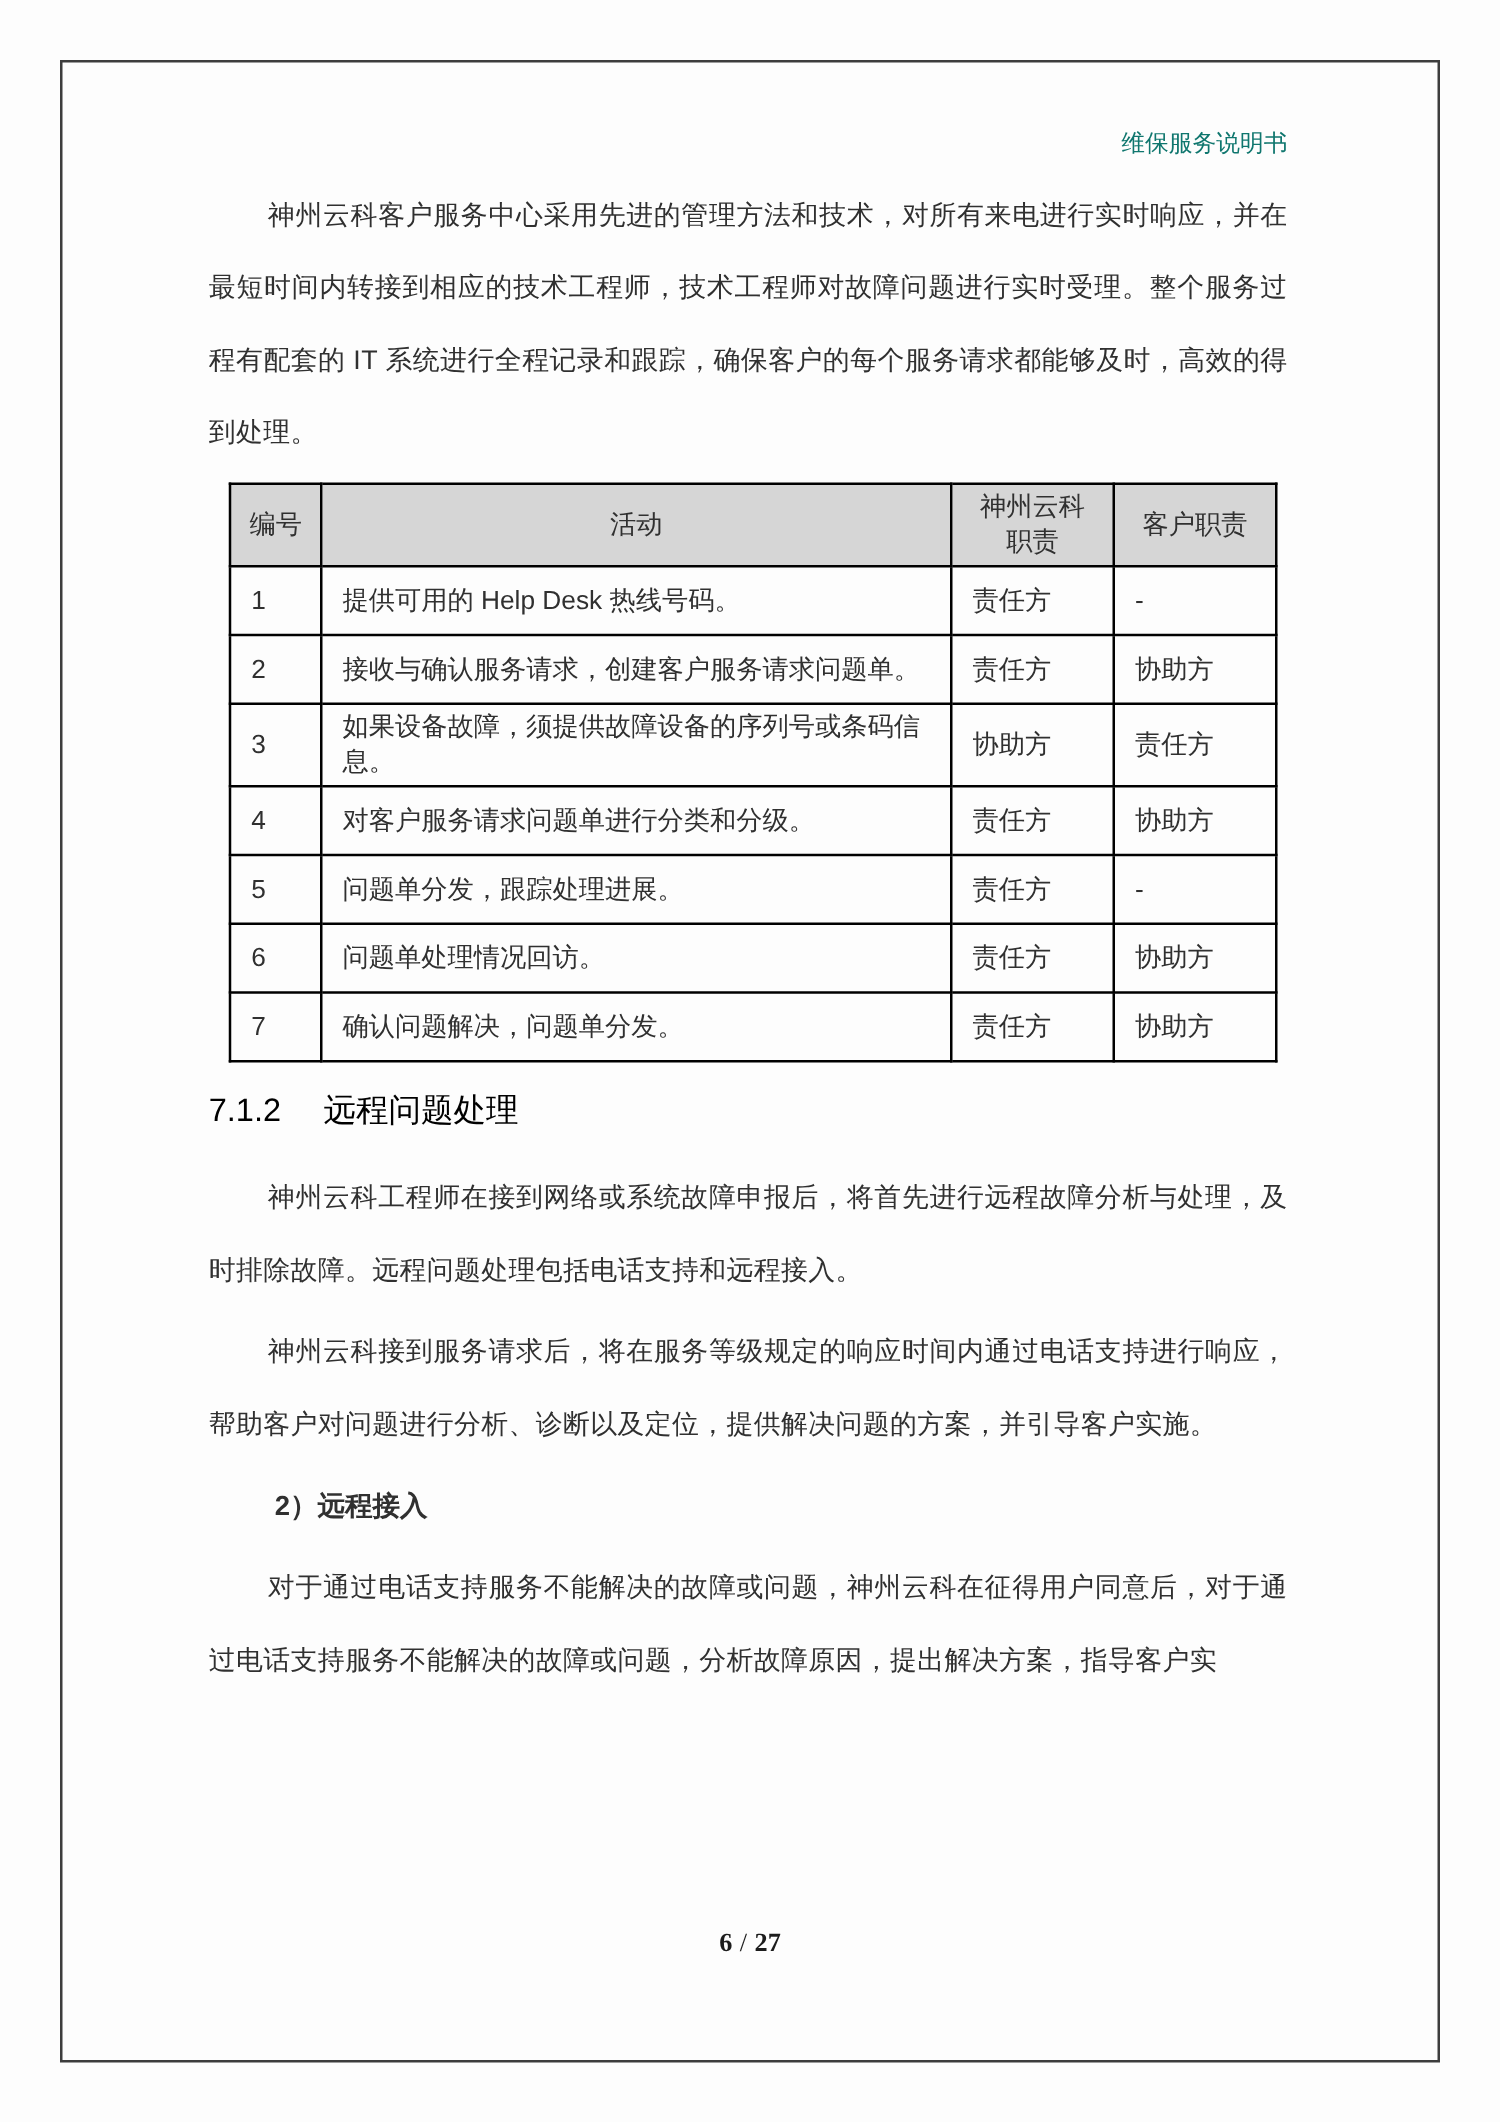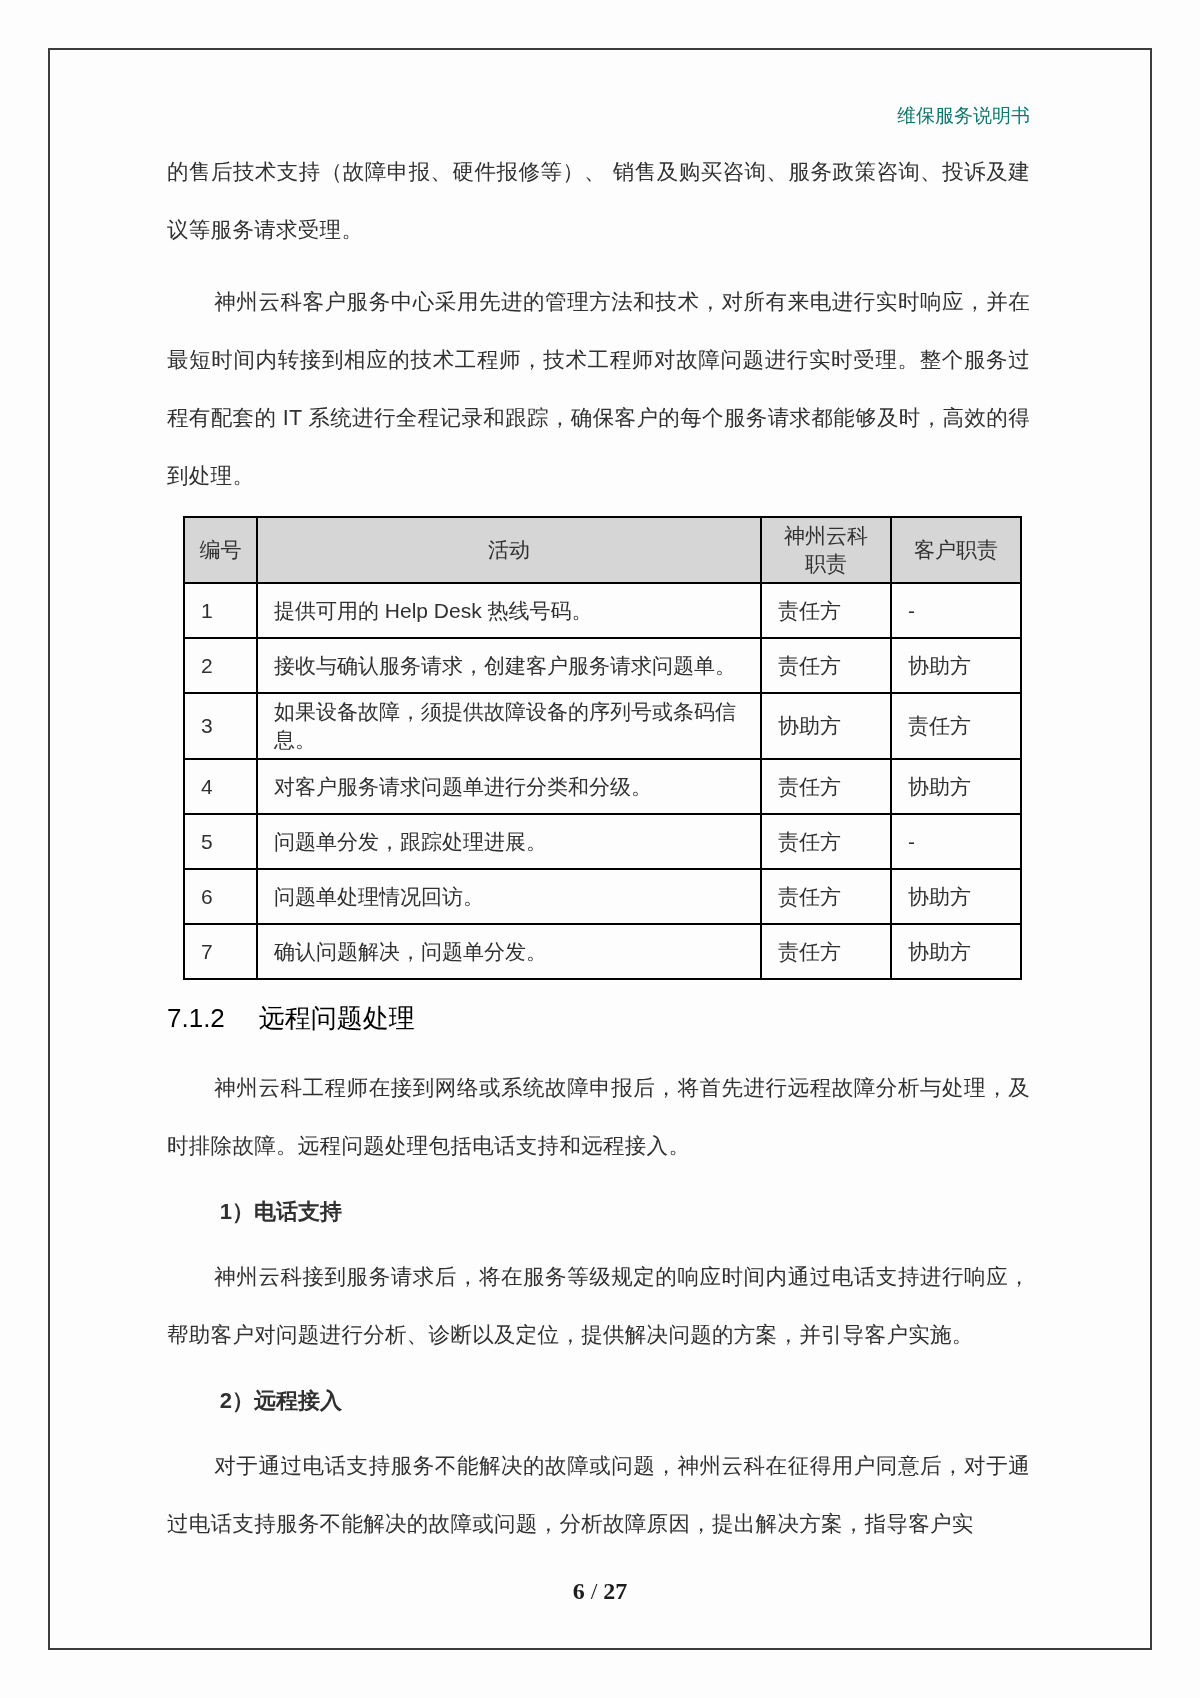--- a/index.html
+++ b/index.html
@@ -81,40 +81,39 @@
   .subhead{
     margin-top:8px;
     padding-left:2.4em;
     font-size:22px;
     font-weight:bold;
     line-height:58px;
   }
   .p4,.p5{margin-top:7px;}
   .doc-footer{
     position:absolute;
-    left:0;right:0;top:1578px;
+    left:0;right:0;top:1542px;
     text-align:center;
     font-family:"Liberation Serif","DejaVu Serif",serif;
-    font-size:24px;
+    font-size:21px;
     font-weight:bold;
     color:#1c1c1c;
   }
   .doc-footer .sep{font-weight:normal;padding:0 6px;}
 </style>
 </head>
 <body>
 
 <div class="page">
   <div class="page-border"></div>
 
   <div class="content">
 
     <div class="doc-header">维保服务说明书</div>
 
-    <p class="para p1">的售后技术支持（故障申报、硬件报修等）、 销售及购买咨询、服务政策咨询、投诉及建议等服务请求受理。</p>
 
     <p class="para indent p2">神州云科客户服务中心采用先进的管理方法和技术，对所有来电进行实时响应，并在最短时间内转接到相应的技术工程师，技术工程师对故障问题进行实时受理。整个服务过程有配套的 IT 系统进行全程记录和跟踪，确保客户的每个服务请求都能够及时，高效的得到处理。</p>
 
 
     <table class="resp-table">
       <colgroup>
         <col class="c-no">
           <col class="c-act">
           <col class="c-vendor">
           <col class="c-cust">
@@ -173,21 +172,20 @@
         </tr>
       </tbody>
     </table>
 
     <div class="section-heading">
       <span class="section-num">7.1.2</span><span>远程问题处理</span>
     </div>
 
     <p class="para indent p3">神州云科工程师在接到网络或系统故障申报后，将首先进行远程故障分析与处理，及时排除故障。远程问题处理包括电话支持和远程接入。</p>
 
-    <div class="subhead">1）电话支持</div>
 
     <p class="para indent p4">神州云科接到服务请求后，将在服务等级规定的响应时间内通过电话支持进行响应，帮助客户对问题进行分析、诊断以及定位，提供解决问题的方案，并引导客户实施。</p>
 
     <div class="subhead">2）远程接入</div>
 
     <p class="para indent p5">对于通过电话支持服务不能解决的故障或问题，神州云科在征得用户同意后，对于通过电话支持服务不能解决的故障或问题，分析故障原因，提出解决方案，指导客户实</p>
 
   </div>
 
   <div class="doc-footer">

